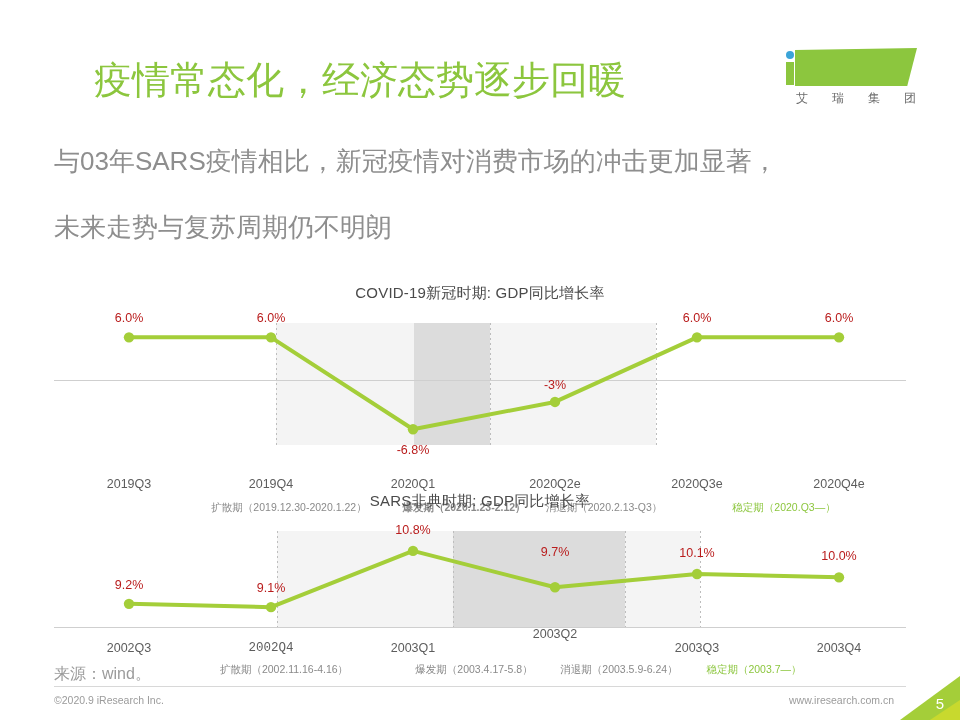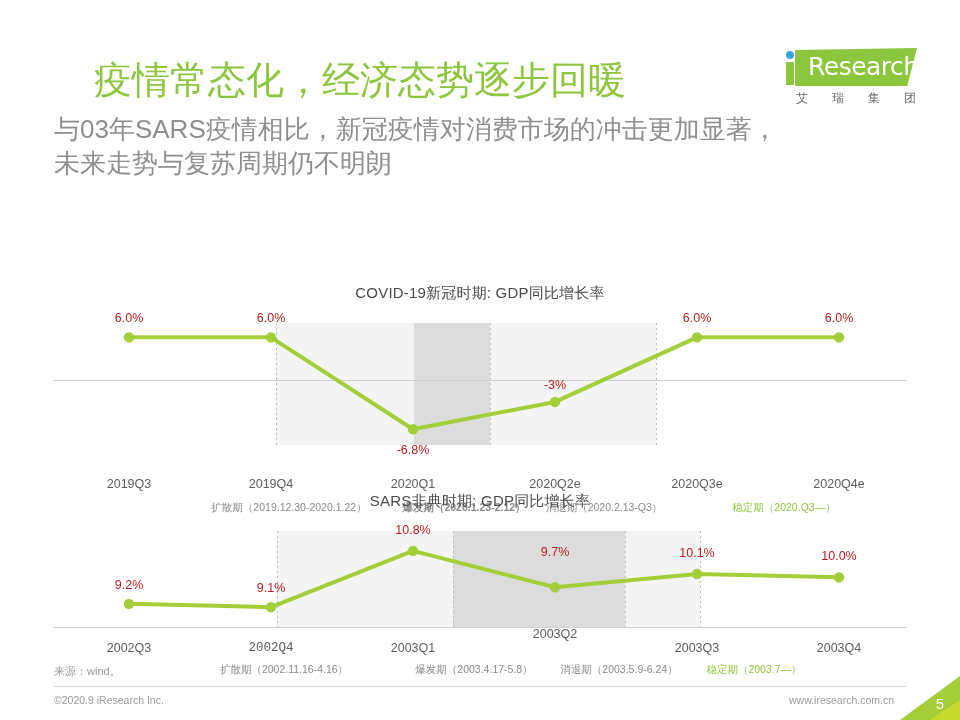--- a/index.html
+++ b/index.html
@@ -14,21 +14,21 @@
   .title{
     position:absolute;left:54px;top:55px;
     font-size:38px;color:#8cc63e;font-weight:400;letter-spacing:0px;
     white-space:nowrap;
     margin-left:40px;
   }
   .subtitle{
     position:absolute;left:54px;top:112px;width:890px;
     font-size:26px;color:#8e8e8e;font-weight:400;line-height:34px;
   }
-  .subtitle div{white-space:nowrap;}
+  .subtitle div{white-space:nowrap;margin-top:32px;}
   .body-text{
     position:absolute;left:252px;top:206px;width:700px;
     font-size:13.3px;color:#808080;line-height:22px;text-align:justify;
   }
 
   
   .logo{position:absolute;left:782px;top:48px;width:135px;height:62px;}
   .logo-mark{
     position:relative;width:135px;height:38px;
   }
@@ -76,21 +76,21 @@
     transform:translateX(-50%);white-space:nowrap;
   }
   .phase{
     position:absolute;font-size:10.5px;color:#8a8a8a;white-space:nowrap;
     transform:translateX(-50%);
   }
   .phase.stable{color:#8cc63e;}
 
   
   .source{
-    position:absolute;left:54px;top:664px;font-size:11px;color:#9b9b9b;
+    position:absolute;left:54px;top:664px;font-size:16px;color:#9b9b9b;
   }
   .footer-rule{
     position:absolute;left:54px;top:686px;width:852px;height:1px;background:#d8d8d8;
   }
   .copyright{
     position:absolute;left:54px;top:694px;font-size:10.5px;color:#9b9b9b;
   }
   .siteurl{
     position:absolute;right:66px;top:694px;font-size:10.5px;color:#9b9b9b;
   }
@@ -109,21 +109,20 @@
   <div class="subtitle">
     <div>与03年SARS疫情相比，新冠疫情对消费市场的冲击更加显著，</div>
     <div>未来走势与复苏周期仍不明朗</div>
   </div>
 
   <div class="logo">
     <div class="logo-mark">
       <div class="logo-green"></div>
       <div class="logo-i-stem"></div>
       <div class="logo-i-dot"></div>
-      <div class="logo-word">Research</div>
     </div>
     <div class="logo-cn">
       <span>艾</span>
       <span>瑞</span>
       <span>集</span>
       <span>团</span>
     </div>
   </div>
 
   <div class="chart" id="chart1" style="top:284px;">

